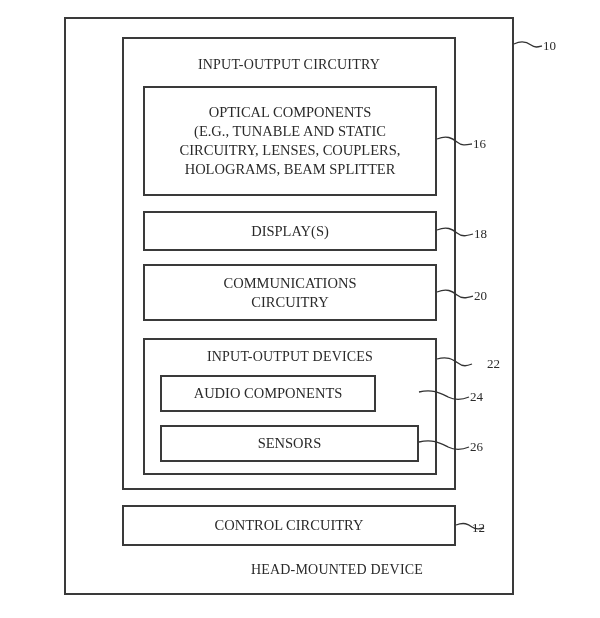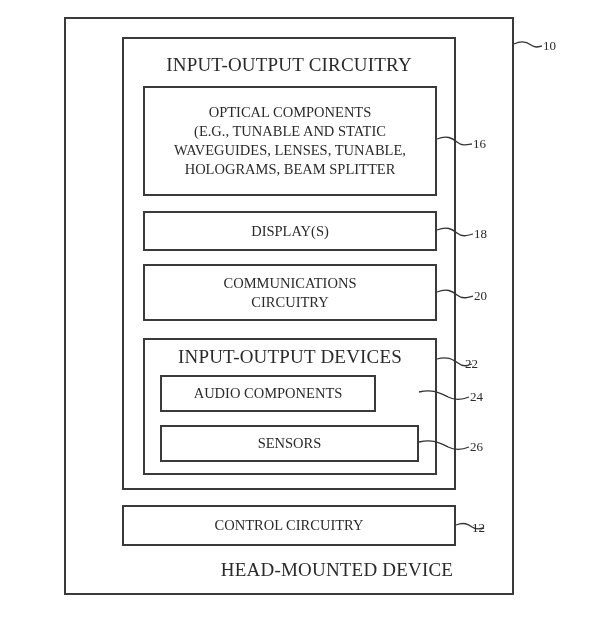--- a/index.html
+++ b/index.html
@@ -1,37 +1,37 @@
 <!DOCTYPE html>
 <html><head>
 <meta charset="utf-8">
 <style>
   html, body { margin:0; padding:0; background:#ffffff; }
   body { width:600px; height:618px; position:relative; overflow:hidden;
          font-family:"Liberation Serif","DejaVu Serif",serif; color:#2a2a2a; }
   .box { position:absolute; border:2px solid #3a3a3a; box-sizing:border-box; background:transparent; }
-  .label { position:absolute; left:0; right:0; text-align:center; font-size:19px; letter-spacing:0.2px; line-height:19px; }
+  .label { position:absolute; left:0; right:0; text-align:center; font-size:14px; letter-spacing:0.2px; line-height:19px; }
   .center { display:flex; align-items:center; justify-content:center; text-align:center; font-size:14.5px; line-height:19px; }
   .ref { position:absolute; font-size:13px; color:#2a2a2a; }
   svg.leaders { position:absolute; left:0; top:0; }
   svg.leaders path { fill:none; stroke:#333; stroke-width:1.3; }
 </style>
 </head>
 <body>
 
 <div class="box" style="left:64px; top:17px; width:450px; height:578px;"></div>
 <div class="label" style="top:560px; left:64px; width:450px; right:auto;padding-left:48px;">HEAD-MOUNTED DEVICE</div>
 
 <div class="box" style="left:122px; top:37px; width:334px; height:453px;"></div>
 <div class="label" style="top:55px; left:122px; width:334px; right:auto;">INPUT-OUTPUT CIRCUITRY</div>
 
 <div class="box center" style="left:143px; top:86px; width:294px; height:110px; flex-direction:column;">
   <div>OPTICAL COMPONENTS</div>
   <div>(E.G., TUNABLE AND STATIC</div>
-  <div>WAVEGUIDES, LENSES, TUNABLE,</div>
+  <div>CIRCUITRY, LENSES, COUPLERS,</div>
   <div>HOLOGRAMS, BEAM SPLITTER</div>
 </div>
 
 <div class="box center" style="left:143px; top:211px; width:294px; height:40px;">
   <span>DISPLAY(S)</span>
 </div>
 
 <div class="box center" style="left:143px; top:264px; width:294px; height:57px; flex-direction:column;">
   <div>COMMUNICATIONS</div>
   <div>CIRCUITRY</div>
@@ -60,16 +60,16 @@
   <path d="M437,359 C447,356 452,359 458,363 C463,367 467,366 472,364"></path>
   <path d="M419,392 C433,389 440,393 448,397 C456,401 462,400 469,397"></path>
   <path d="M419,442 C433,439 440,443 448,447 C456,451 462,450 469,447"></path>
   <path d="M456,525 C464,522 468,524 472,527 C476,530 480,529 484,528"></path>
 </svg>
 
 <div class="ref" style="left:543px; top:38px;">10</div>
 <div class="ref" style="left:473px; top:136px;">16</div>
 <div class="ref" style="left:474px; top:226px;">18</div>
 <div class="ref" style="left:474px; top:288px;">20</div>
-<div class="ref" style="left:465px; top:356px;">22</div>
+<div class="ref" style="left:487px; top:356px;">22</div>
 <div class="ref" style="left:470px; top:389px;">24</div>
 <div class="ref" style="left:470px; top:439px;">26</div>
 <div class="ref" style="left:472px; top:520px;text-align:right;">12</div>
 
 </body></html>

